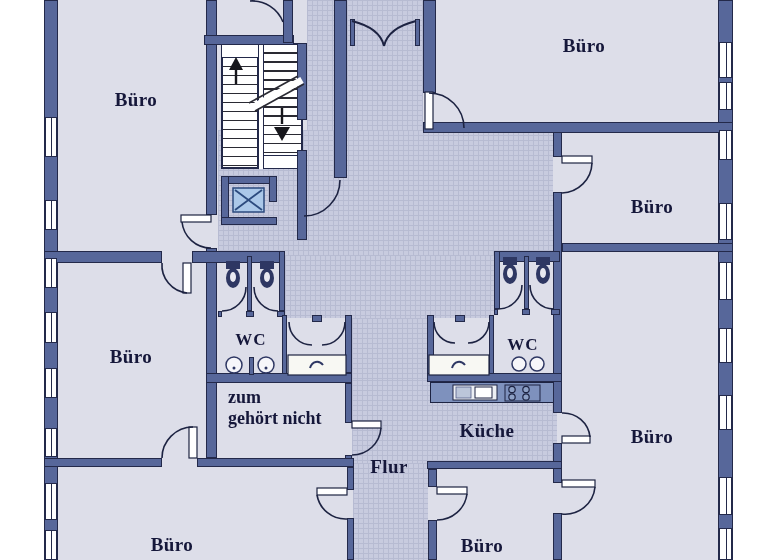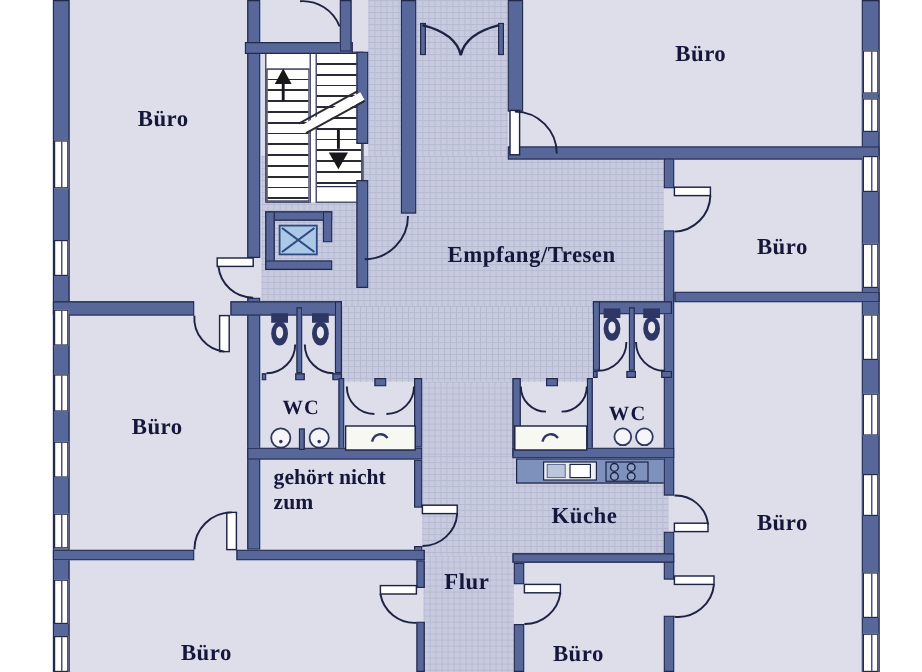--- a/index.html
+++ b/index.html
@@ -223,24 +223,23 @@
   </svg>
 
   <div class="lbl-layer">
     <div class="room-label" style="left:136px;top:100px">Büro</div>
     <div class="room-label" style="left:584px;top:46px">Büro</div>
     <div class="room-label" style="left:652px;top:207px">Büro</div>
     <div class="room-label" style="left:131px;top:357px">Büro</div>
     <div class="room-label" style="left:652px;top:437px">Büro</div>
     <div class="room-label" style="left:172px;top:545px">Büro</div>
     <div class="room-label" style="left:482px;top:546px">Büro</div>
-    <div class="room-label" style="left:443px;top:213px">Empfang/Tresen</div>
     <div class="room-label wc-label" style="left:251px;top:340px">WC</div>
     <div class="room-label wc-label" style="left:523px;top:345px">WC</div>
     <div class="room-label" style="left:487px;top:431px">Küche</div>
-    <div class="room-label" style="left:389px;top:486px">Flur</div>
+    <div class="room-label" style="left:389px;top:467px">Flur</div>
     <div class="miet-label">
+      <div>zum</div>
       <div>gehört nicht</div>
-      <div>zum</div>
     </div>
   </div>
 
 </div>
 
 </body></html>

